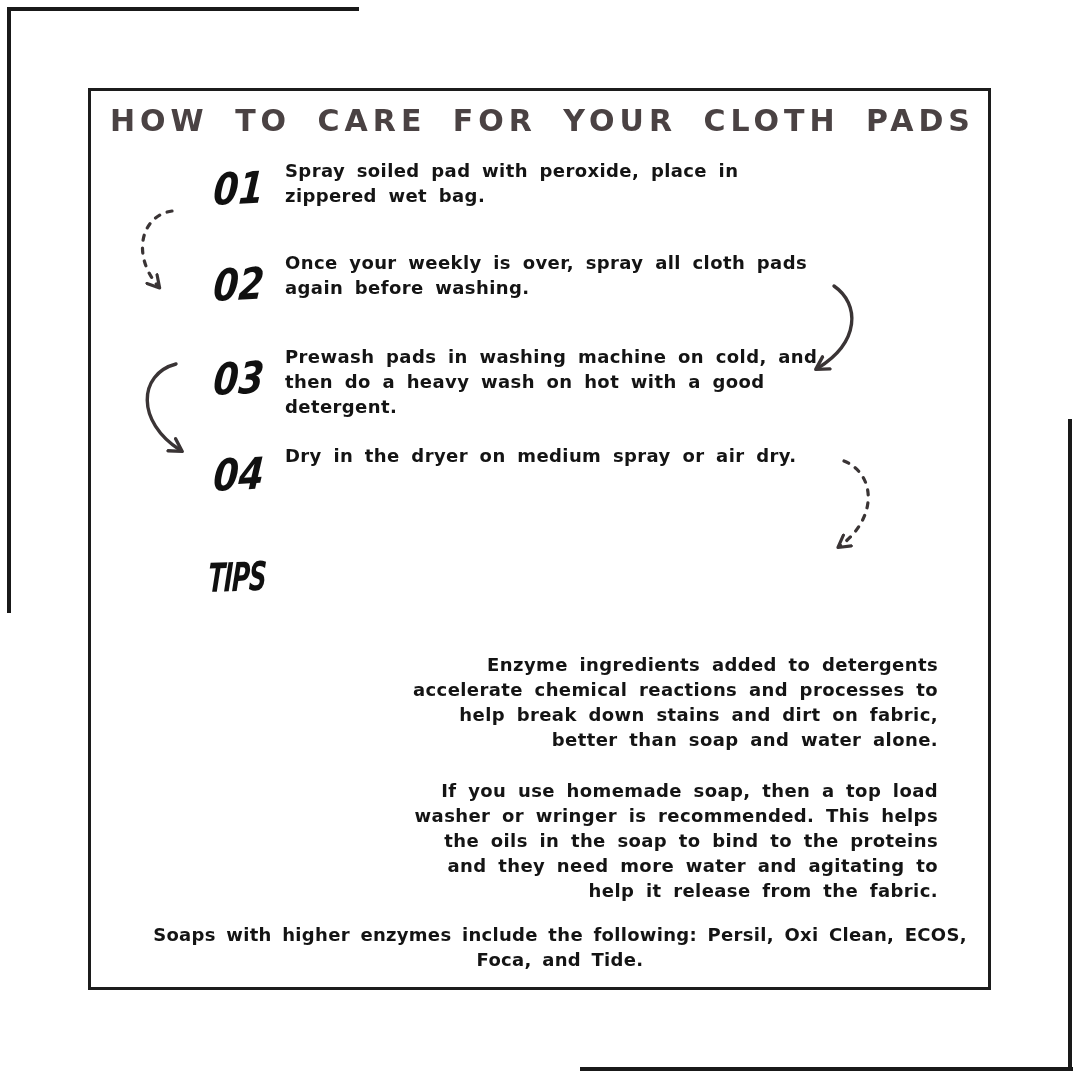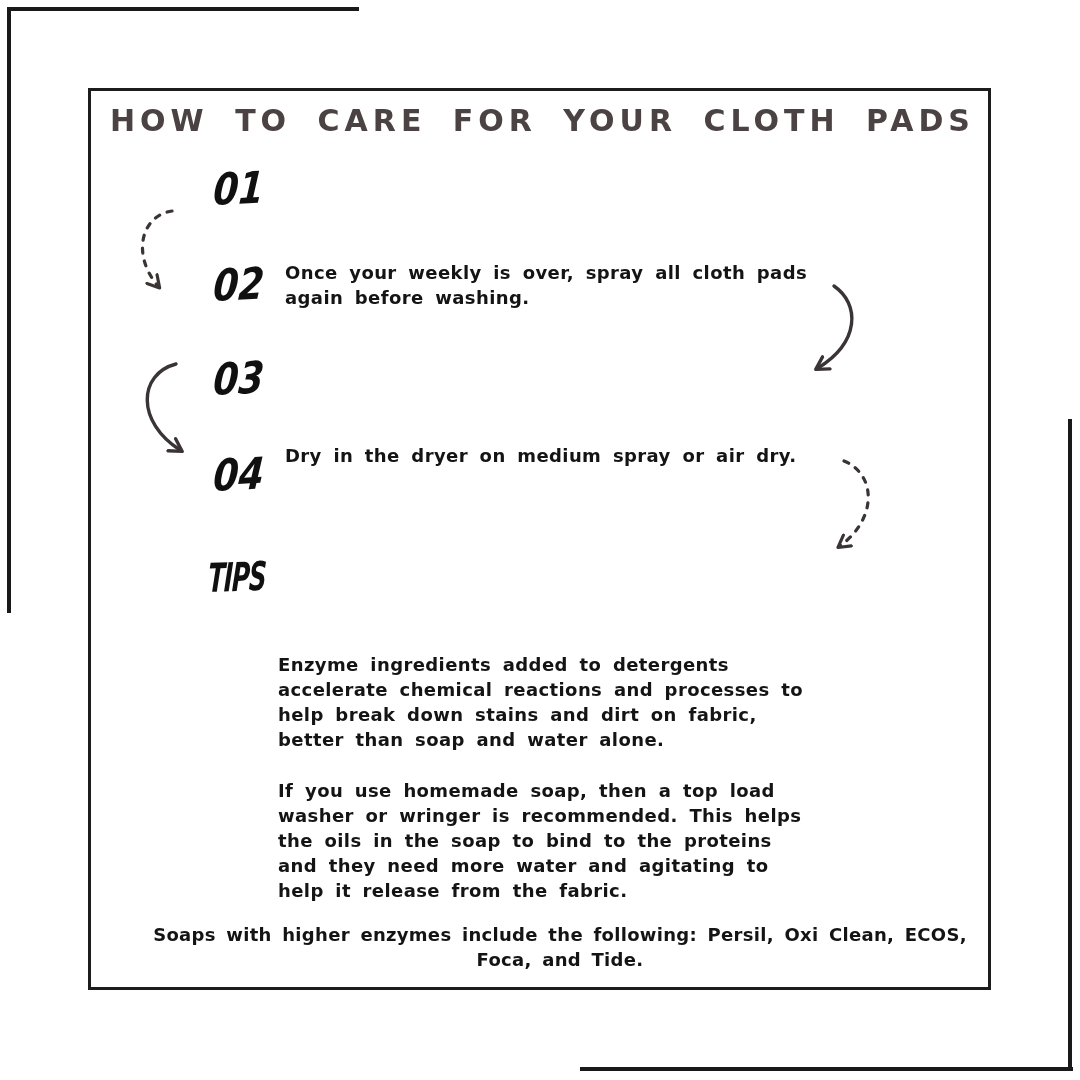--- a/index.html
+++ b/index.html
@@ -18,21 +18,21 @@
         border:3px solid #1c1c1c;box-sizing:border-box;background:#ffffff;}
 
   .title{position:absolute;left:88px;top:103px;width:909px;text-align:center;
          font-weight:700;font-size:30px;letter-spacing:5px;word-spacing:11px;
          color:#4a4243;white-space:nowrap;}
 
   .step-text,.para,.footer-text{
          position:absolute;color:#141414;font-weight:700;font-size:18px;
          line-height:25px;letter-spacing:0.4px;word-spacing:5px;white-space:pre-line;}
   .step-text{left:285px;width:650px;}
-  .para{left:278px;width:660px;}
+  .para{left:278px;width:660px;text-align:right;}
   .footer-text{left:110px;width:900px;letter-spacing:0.3px;word-spacing:4px;text-align:center;}
 
   .marker{position:absolute;left:193px;width:96px;height:96px;}
   .marker svg.bracket{position:absolute;left:0;top:0;}
   .marker .num{position:absolute;left:22px;top:18px;font-size:44px;font-weight:700;
          font-style:italic;color:#101010;transform:skewX(-7deg) rotate(-3deg) scaleX(0.82);
          transform-origin:left top;line-height:1;}
   .marker .num.tips{left:16px;top:22px;font-size:40px;letter-spacing:-2px;
          transform:skewX(-4deg) rotate(-2deg) scaleX(0.62);}
 
@@ -77,40 +77,42 @@
       <path d="M11.5 11.5 H 64" stroke="url(#fh)" stroke-width="1.7" fill="none"></path>
       <path d="M14.5 14.5 H 50" stroke="url(#fh)" stroke-width="1.1" fill="none"></path>
       <path d="M17 17 H 38" stroke="url(#fh)" stroke-width="0.8" fill="none"></path>
       <path d="M3 3 V 90" stroke="url(#fv)" stroke-width="3.6" fill="none"></path>
       <path d="M8 8 V 76" stroke="url(#fv)" stroke-width="2.5" fill="none"></path>
       <path d="M11.5 11.5 V 62" stroke="url(#fv)" stroke-width="1.7" fill="none"></path>
       <path d="M14.5 14.5 V 48" stroke="url(#fv)" stroke-width="1.1" fill="none"></path>
     </svg>
     <div class="num">01</div>
   </div>
+  <div class="step-text" style="top:158px">Spray soiled pad with peroxide, place in
+zippered wet bag.</div>
 
   <svg class="arrow" style="left:130px;top:206px" width="66" height="92" viewBox="0 0 66 92">
     <path d="M42 5 C 10 10, 2 50, 28 80" fill="none" stroke="#3a3435" stroke-width="3.2" stroke-linecap="round" stroke-dasharray="5 8" marker-end="url(#ah)"></path>
   </svg>
 
   <div class="marker" style="top:246px">
     <svg class="bracket" width="96" height="96" viewBox="0 0 96 96">
       <path d="M3 3 H 94" stroke="url(#fh)" stroke-width="3.6" fill="none"></path>
       <path d="M8 8 H 80" stroke="url(#fh)" stroke-width="2.5" fill="none"></path>
       <path d="M11.5 11.5 H 64" stroke="url(#fh)" stroke-width="1.7" fill="none"></path>
       <path d="M14.5 14.5 H 50" stroke="url(#fh)" stroke-width="1.1" fill="none"></path>
       <path d="M17 17 H 38" stroke="url(#fh)" stroke-width="0.8" fill="none"></path>
       <path d="M3 3 V 90" stroke="url(#fv)" stroke-width="3.6" fill="none"></path>
       <path d="M8 8 V 76" stroke="url(#fv)" stroke-width="2.5" fill="none"></path>
       <path d="M11.5 11.5 V 62" stroke="url(#fv)" stroke-width="1.7" fill="none"></path>
       <path d="M14.5 14.5 V 48" stroke="url(#fv)" stroke-width="1.1" fill="none"></path>
     </svg>
     <div class="num">02</div>
   </div>
-  <div class="step-text" style="top:260px">Once your weekly is over, spray all cloth pads
+  <div class="step-text" style="top:250px">Once your weekly is over, spray all cloth pads
 again before washing.</div>
 
   <svg class="arrow" style="left:808px;top:282px" width="58" height="96" viewBox="0 0 58 96">
     <path d="M26 4 C 52 22, 52 60, 10 86" fill="none" stroke="#3a3435" stroke-width="3.4" stroke-linecap="round" marker-end="url(#ah)"></path>
   </svg>
 
   <svg class="arrow" style="left:134px;top:360px" width="64" height="100" viewBox="0 0 64 100">
     <path d="M42 4 C 4 14, 2 62, 46 90" fill="none" stroke="#3a3435" stroke-width="3.4" stroke-linecap="round" marker-end="url(#ah)"></path>
   </svg>
 
@@ -121,20 +123,23 @@
       <path d="M11.5 11.5 H 64" stroke="url(#fh)" stroke-width="1.7" fill="none"></path>
       <path d="M14.5 14.5 H 50" stroke="url(#fh)" stroke-width="1.1" fill="none"></path>
       <path d="M17 17 H 38" stroke="url(#fh)" stroke-width="0.8" fill="none"></path>
       <path d="M3 3 V 90" stroke="url(#fv)" stroke-width="3.6" fill="none"></path>
       <path d="M8 8 V 76" stroke="url(#fv)" stroke-width="2.5" fill="none"></path>
       <path d="M11.5 11.5 V 62" stroke="url(#fv)" stroke-width="1.7" fill="none"></path>
       <path d="M14.5 14.5 V 48" stroke="url(#fv)" stroke-width="1.1" fill="none"></path>
     </svg>
     <div class="num">03</div>
   </div>
+  <div class="step-text" style="top:344px">Prewash pads in washing machine on cold, and
+then do a heavy wash on hot with a good
+detergent.</div>
 
   <div class="marker" style="top:436px">
     <svg class="bracket" width="96" height="96" viewBox="0 0 96 96">
       <path d="M3 3 H 94" stroke="url(#fh)" stroke-width="3.6" fill="none"></path>
       <path d="M8 8 H 80" stroke="url(#fh)" stroke-width="2.5" fill="none"></path>
       <path d="M11.5 11.5 H 64" stroke="url(#fh)" stroke-width="1.7" fill="none"></path>
       <path d="M14.5 14.5 H 50" stroke="url(#fh)" stroke-width="1.1" fill="none"></path>
       <path d="M17 17 H 38" stroke="url(#fh)" stroke-width="0.8" fill="none"></path>
       <path d="M3 3 V 90" stroke="url(#fv)" stroke-width="3.6" fill="none"></path>
       <path d="M8 8 V 76" stroke="url(#fv)" stroke-width="2.5" fill="none"></path>

